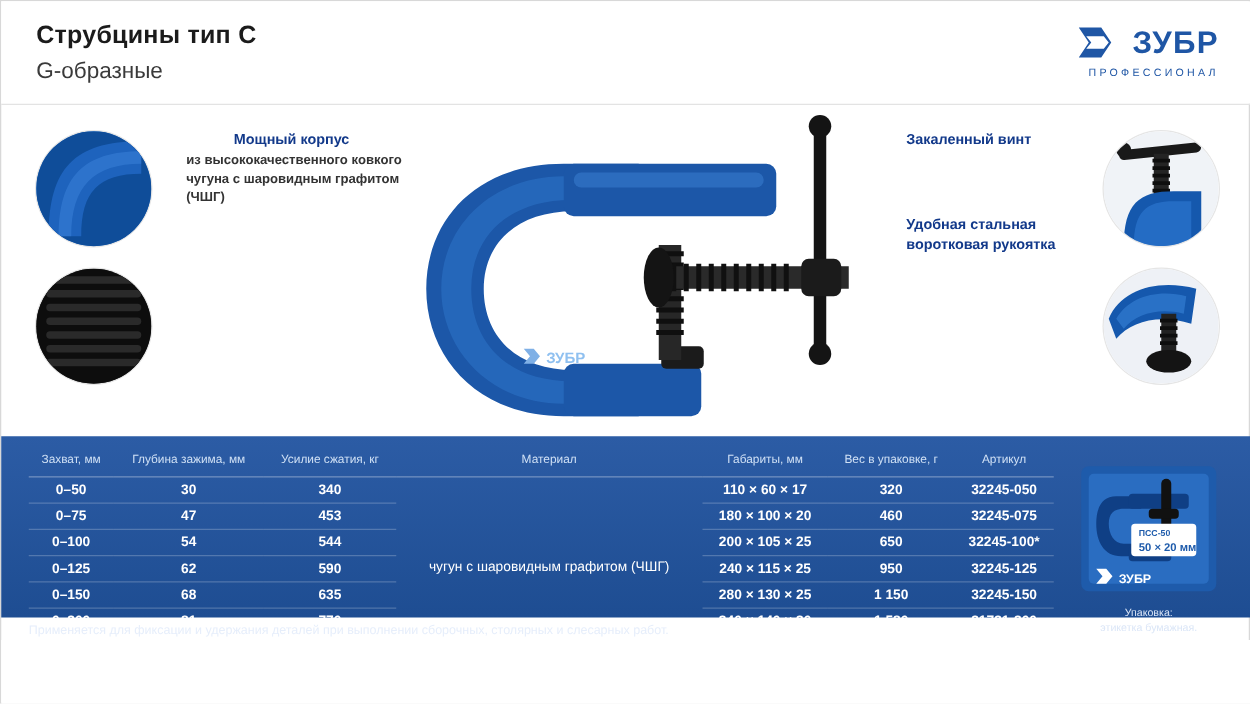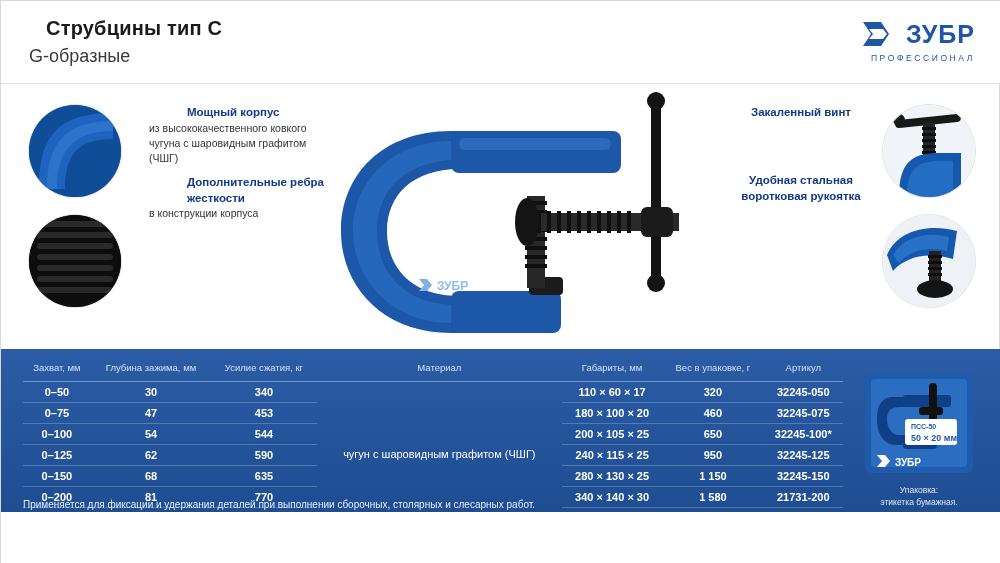--- a/index.html
+++ b/index.html
@@ -17,21 +17,21 @@
     box-sizing:border-box;
   }
 
   
   .header{
     position:absolute;left:0;top:0;width:1000px;height:82px;
     background:#ffffff;
   }
   .header-title{
     position:absolute;left:28px;top:16px;
-    font-size:20px;font-weight:bold;color:#1b1b1b;letter-spacing:.2px;margin-left:17px;
+    font-size:20px;font-weight:bold;color:#1b1b1b;letter-spacing:.2px;
   }
   .header-sub{
     position:absolute;left:28px;top:45px;
     font-size:18px;color:#3a3a3a;font-weight:normal;
   }
   .logo{
     position:absolute;right:26px;top:18px;
     display:flex;align-items:center;gap:9px;
   }
   .logo-mark{width:34px;height:30px;display:block;}
@@ -61,38 +61,38 @@
     content:"";position:absolute;inset:0;
     background:linear-gradient(135deg,#2e7fd6 0%,#0d4795 60%,#0a3c7f 100%);
     z-index:-1;
   }
   .b2{left:28px;top:132px;width:92px;height:92px;background:#1b1b1b;}
   .b3{right:26px;top:22px;width:92px;height:92px;}
   .b4{right:26px;top:132px;width:92px;height:92px;}
 
   .feat{position:absolute;}
   .feat .ft{font-size:11.5px;font-weight:bold;color:#12398a;line-height:1.35;padding-left:38px;}
-  .feat .fd{font-size:10.5px;color:#333;line-height:1.45;font-weight:normal;}
-  .feat.right{text-align:center;}
+  .feat .fd{font-size:10.5px;color:#333;line-height:1.45;font-weight:bold;}
+  .feat.right{text-align:left;}
 
   .f1{left:148px;top:22px;width:180px;}
   .f2{left:148px;top:92px;width:180px;}
   .f3{left:148px;top:174px;width:200px;}
   .f4{right:124px;top:22px;width:190px;}
   .f5{right:124px;top:90px;width:190px;}
   .f6{right:124px;top:166px;width:210px;}
 
   
   .clamp{
     position:absolute;left:300px;top:8px;width:400px;height:250px;
   }
 
   
   .tablewrap{
-    position:absolute;left:0;top:348px;width:1000px;height:163px;
+    position:absolute;left:0;top:348px;width:1000px;height:145px;
     background:#24559c;
     background:linear-gradient(180deg,#2c5ca5 0%,#1e4d92 100%);
     color:#fff;
   }
   table.spec{
     position:absolute;left:22px;top:8px;width:820px;
     border-collapse:collapse;
     font-size:10.5px;
   }
   table.spec th{
@@ -209,24 +209,20 @@
           <rect x="45" y="58" width="14" height="3"></rect>
         </g>
         <ellipse cx="52" cy="74" rx="18" ry="9" fill="#141414"></ellipse>
       </svg>
     </div>
 
     <div class="feat f1">
       <div class="ft">Мощный корпус</div>
       <div class="fd">из высококачественного ковкого чугуна с шаровидным графитом (ЧШГ)</div>
     </div>
-    <div class="feat f2">
-      <div class="ft">Дополнительные ребра жесткости</div>
-      <div class="fd">в конструкции корпуса</div>
-    </div>
 
     <div class="feat right f4">
       <div class="ft">Закаленный винт</div>
     </div>
     <div class="feat right f5">
       <div class="ft">Удобная стальная воротковая рукоятка</div>
       <div class="fd"></div>
     </div>
 
     <div class="clamp">

